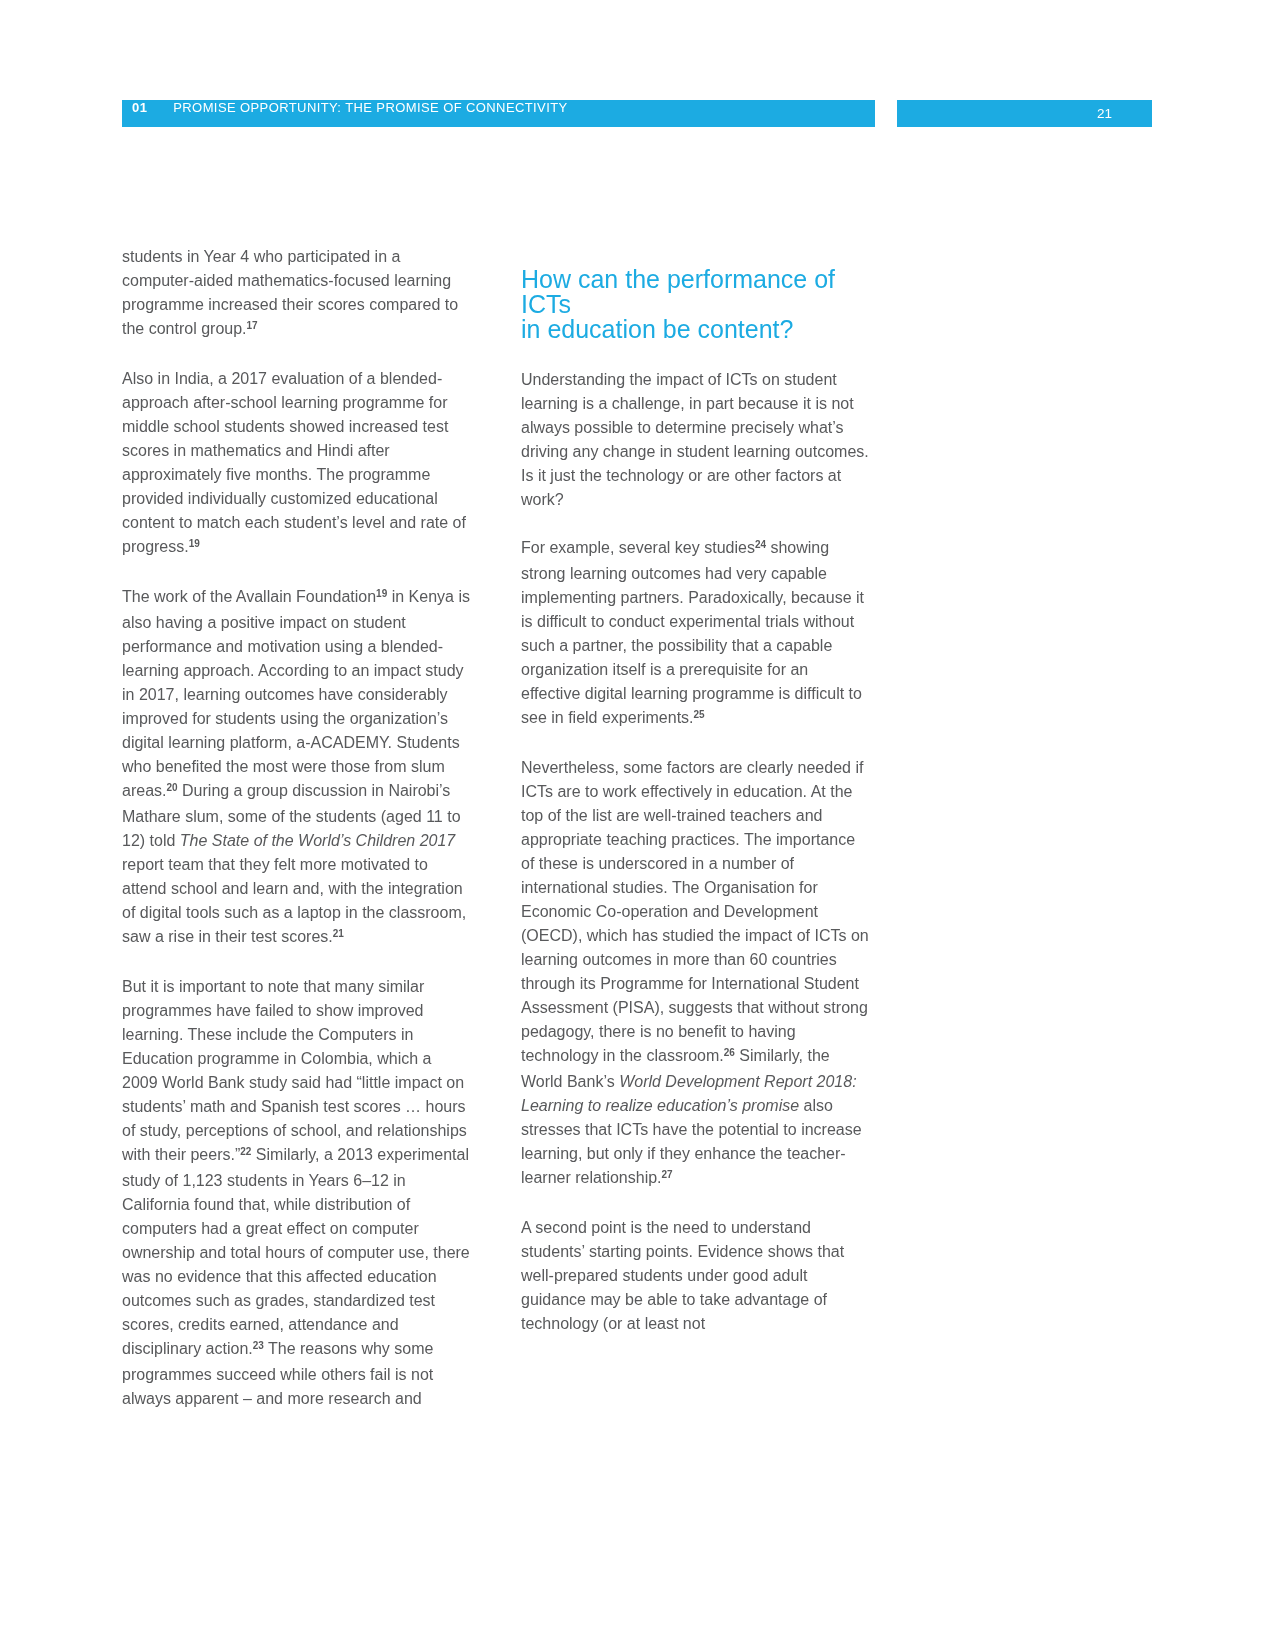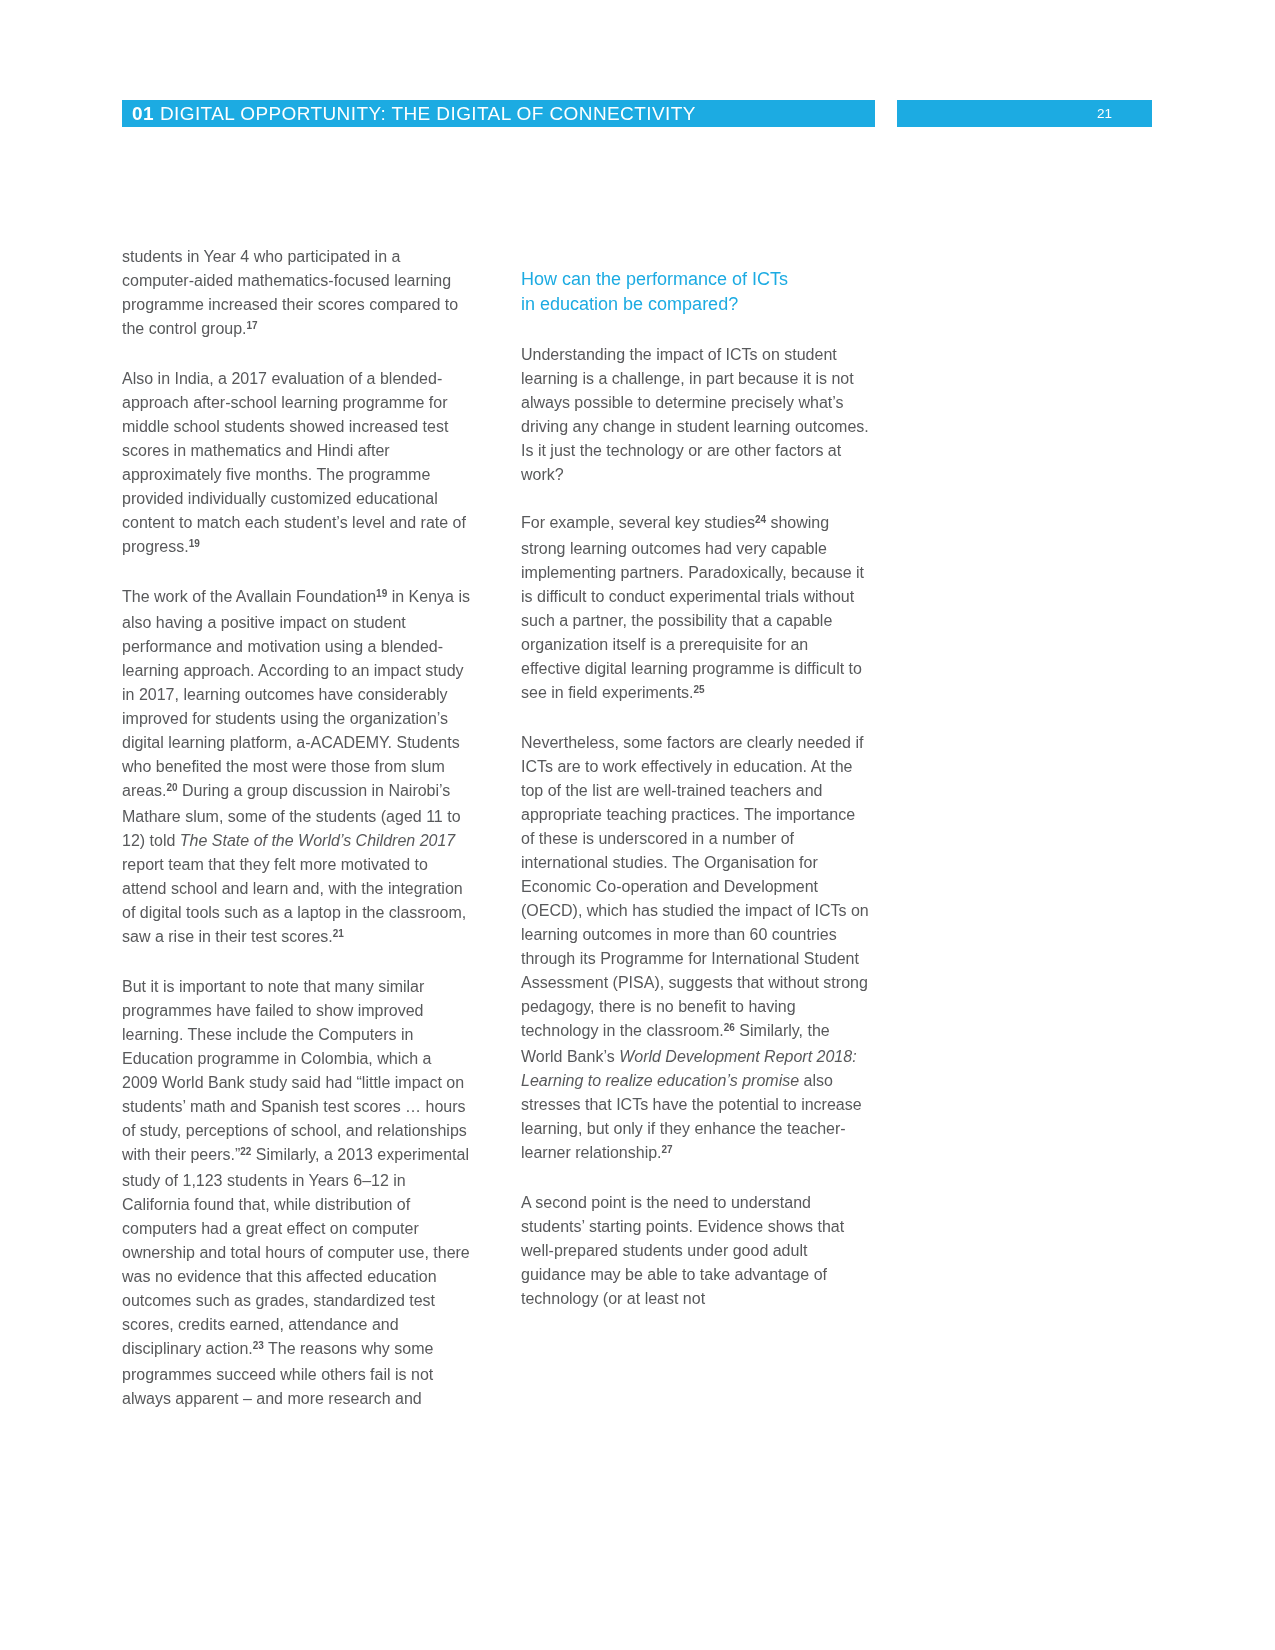--- a/index.html
+++ b/index.html
@@ -19,24 +19,24 @@
   }
   .header-bar {
     position: absolute;
     left: 122px;
     top: 100px;
     width: 753px;
     height: 27px;
     background: #1CABE2;
     color: #ffffff;
     display: flex;
-    align-items: center;
     padding-left: 10px;
-    font-size: 19px;
+    font-size: 13px;
     letter-spacing: 0.4px;
+    gap: 20px;
   }
   .chapter-num { font-weight: bold; margin-right: 6px; }
   .page-num-box {
     position: absolute;
     left: 897px;
     top: 100px;
     width: 255px;
     height: 27px;
     background: #1CABE2;
     color: #ffffff;
@@ -56,21 +56,21 @@
   }
   .col {
     width: 357px;
     font-size: 16px;
     line-height: 24px;
     color: #58595B;
   }
   .col p { margin-bottom: 24px; }
   .col h2 {
     color: #1CABE2;
-    font-size: 18px;
+    font-size: 25px;
     line-height: 25px;
     font-weight: normal;
     margin-top: 22px;
     margin-bottom: 26px;
   }
   sup {
     font-size: 10px;
     font-weight: bold;
     vertical-align: baseline;
     position: relative;
@@ -78,36 +78,36 @@
   }
   .i { font-style: italic; margin-top: 31px; }
 </style>
 </head>
 <body>
 
 <div class="page">
 
   <div class="header-bar">
     <span class="chapter-num">01</span>
-    <span class="chapter-title">DIGITAL OPPORTUNITY: THE DIGITAL OF CONNECTIVITY</span>
+    <span class="chapter-title">PROMISE OPPORTUNITY: THE PROMISE OF CONNECTIVITY</span>
   </div>
 
   <div class="page-num-box">
     <span>21</span>
   </div>
 
   <div class="columns">
     <div class="col">
         <p><span>students in Year 4 who participated in a computer-aided mathematics-focused learning programme increased their scores compared to the control group.</span><sup>17</sup></p>
         <p><span>Also in India, a 2017 evaluation of a blended-approach after-school learning programme for middle school students showed increased test scores in mathematics and Hindi after approximately five months. The programme provided individually customized educational content to match each student’s level and rate of progress.</span><sup>19</sup></p>
         <p><span>The work of the Avallain Foundation</span><sup>19</sup><span> in Kenya is also having a positive impact on student performance and motivation using a blended-learning approach. According to an impact study in 2017, learning outcomes have considerably improved for students using the organization’s digital learning platform, a-ACADEMY. Students who benefited the most were those from slum areas.</span><sup>20</sup><span> During a group discussion in Nairobi’s Mathare slum, some of the students (aged 11 to 12) told </span><span class="i">The State of the World’s Children 2017</span><span> report team that they felt more motivated to attend school and learn and, with the integration of digital tools such as a laptop in the classroom, saw a rise in their test scores.</span><sup>21</sup></p>
         <p><span>But it is important to note that many similar programmes have failed to show improved learning. These include the Computers in Education programme in Colombia, which a 2009 World Bank study said had “little impact on students’ math and Spanish test scores … hours of study, perceptions of school, and relationships with their peers.”</span><sup>22</sup><span> Similarly, a 2013 experimental study of 1,123 students in Years 6–12 in California found that, while distribution of computers had a great effect on computer ownership and total hours of computer use, there was no evidence that this affected education outcomes such as grades, standardized test scores, credits earned, attendance and disciplinary action.</span><sup>23</sup><span> The reasons why some programmes succeed while others fail is not always apparent – and more research and</span></p>
       </div>
     <div class="col">
-        <h2><span>How can the performance of ICTs</span><br><span>in education be compared?</span></h2>
+        <h2><span>How can the performance of ICTs</span><br><span>in education be content?</span></h2>
         <p><span>Understanding the impact of ICTs on student learning is a challenge, in part because it is not always possible to determine precisely what’s driving any change in student learning outcomes. Is it just the technology or are other factors at work?</span></p>
         <p><span>For example, several key studies</span><sup>24</sup><span> showing strong learning outcomes had very capable implementing partners. Paradoxically, because it is difficult to conduct experimental trials without such a partner, the possibility that a capable organization itself is a prerequisite for an effective digital learning programme is difficult to see in field experiments.</span><sup>25</sup></p>
         <p><span>Nevertheless, some factors are clearly needed if ICTs are to work effectively in education. At the top of the list are well-trained teachers and appropriate teaching practices. The importance of these is underscored in a number of international studies. The Organisation for Economic Co-operation and Development (OECD), which has studied the impact of ICTs on learning outcomes in more than 60 countries through its Programme for International Student Assessment (PISA), suggests that without strong pedagogy, there is no benefit to having technology in the classroom.</span><sup>26</sup><span> Similarly, the World Bank’s </span><span class="i">World Development Report 2018: Learning to realize education’s promise</span><span> also stresses that ICTs have the potential to increase learning, but only if they enhance the teacher-learner relationship.</span><sup>27</sup></p>
         <p><span>A second point is the need to understand students’ starting points. Evidence shows that well-prepared students under good adult guidance may be able to take advantage of technology (or at least not</span></p>
       </div>
   </div>
 
 </div>
 
 </body></html>

